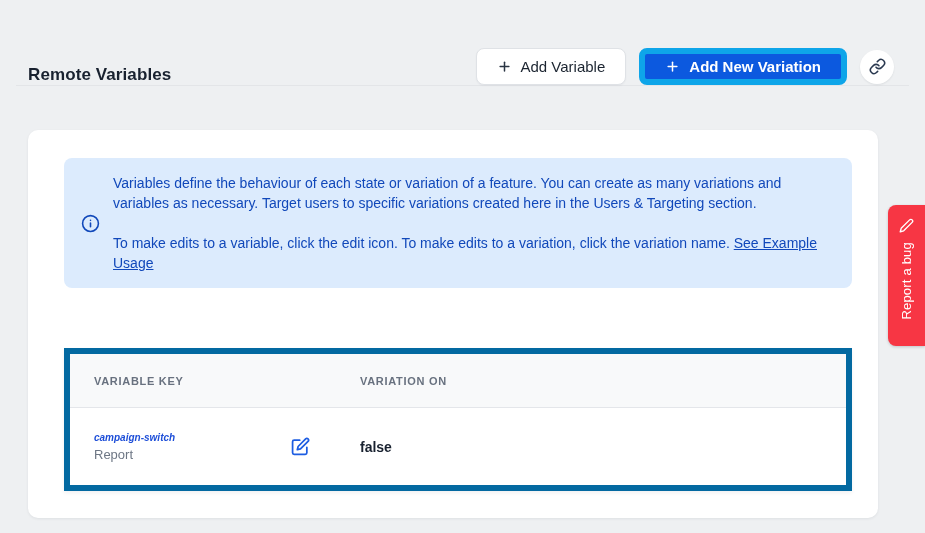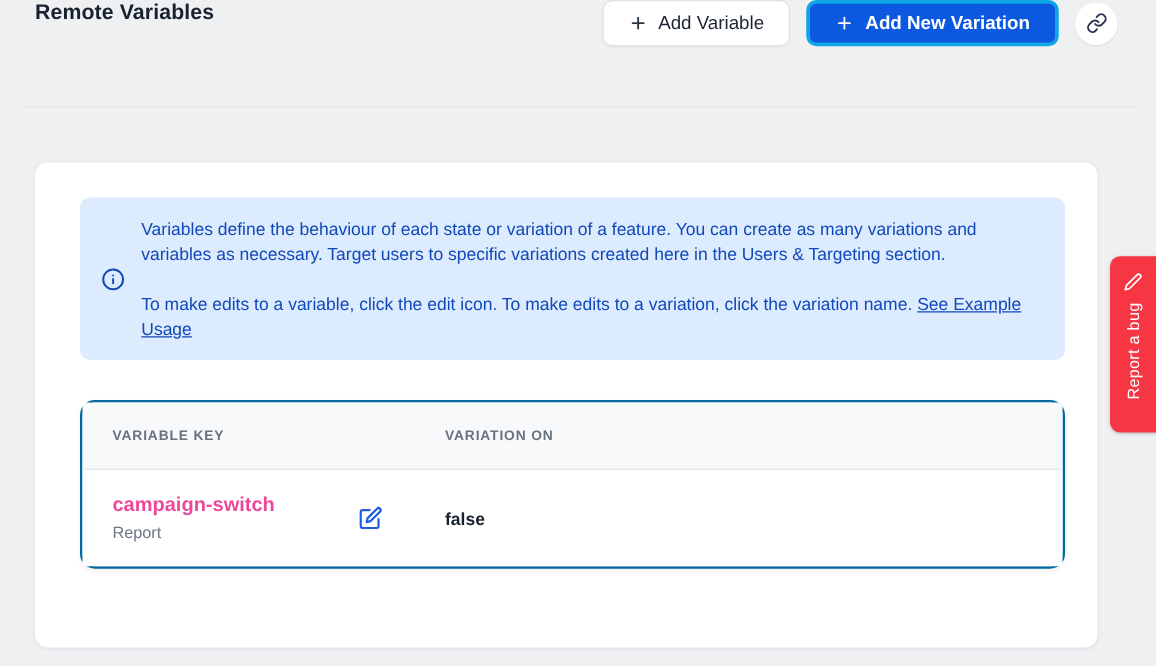--- a/index.html
+++ b/index.html
@@ -10,21 +10,21 @@
     position:relative;
     overflow:hidden;
     color:#18212f;
   }
 
   
   .page-header {
     margin:0 16px;
     height:86px;
     display:flex;
-    align-items:flex-start;
+    align-items:flex-end;
     justify-content:space-between;
     border-bottom:1px solid #e3e5e8;
   }
   .page-title {
     margin-left:12px;
     font-size:17px;
     font-weight:700;
     color:#18212f;
     letter-spacing:.1px;
   }
@@ -49,21 +49,21 @@
   }
   .btn-secondary {
     background:#ffffff;
     border:1px solid #dfe2e6;
     color:#1b2430;
     font-weight:500;
     box-shadow:0 1px 2px rgba(16,24,40,.04);
   }
   .btn-primary {
     background:#0c59df;
-    border:3px solid #0ea5e9;
+    border:6px solid #0ea5e9;
     color:#ffffff;
     font-weight:600;
   }
   .btn-circle {
     width:34px; height:34px;
     border-radius:50%;
     background:#ffffff;
     border:none;
     display:inline-flex;
     align-items:center;
@@ -98,23 +98,23 @@
   .info-text { font-size:14px; line-height:20px; max-width:736px; }
   .info-text p + p { margin-top:20px; }
   .info-link {
     color:#1148ba;
     text-decoration:underline;
     cursor:pointer;
   }
 
   
   .variables-table {
-    margin-top:32px;
-    border:2px solid #0369a1;
-    border-radius:12px;
+    margin-top:60px;
+    border:6px solid #0369a1;
+    border-radius:0;
     box-shadow:0 2px 4px rgba(16,24,40,.06);
     background:#fff;
   }
   .t-row {
     display:grid;
     grid-template-columns:266px 268px 1fr;
     align-items:center;
   }
   .t-head {
     background:#f8f9fa;
@@ -130,21 +130,21 @@
     text-transform:uppercase;
   }
   .t-body { height:77px; background:#fff; }
   .cell { padding-left:24px; font-size:14px; font-weight:700; color:#18212f; }
   .key-cell {
     display:flex;
     align-items:center;
     justify-content:space-between;
     padding-right:26px;
   }
-  .var-key { font-size:16px; font-weight:700; color:#ec4899; }
+  .var-key { font-size:10px; font-weight:700; color:#1d4ed8;font-style:italic; }
   .var-type { font-size:13px; font-weight:400; color:#6d7684; margin-top:4px; }
   .edit-btn {
     background:none; border:none; cursor:pointer; padding:0;
     display:inline-flex; align-items:center;
   }
 
   
   .report-bug {
     position:absolute;
     right:0;

